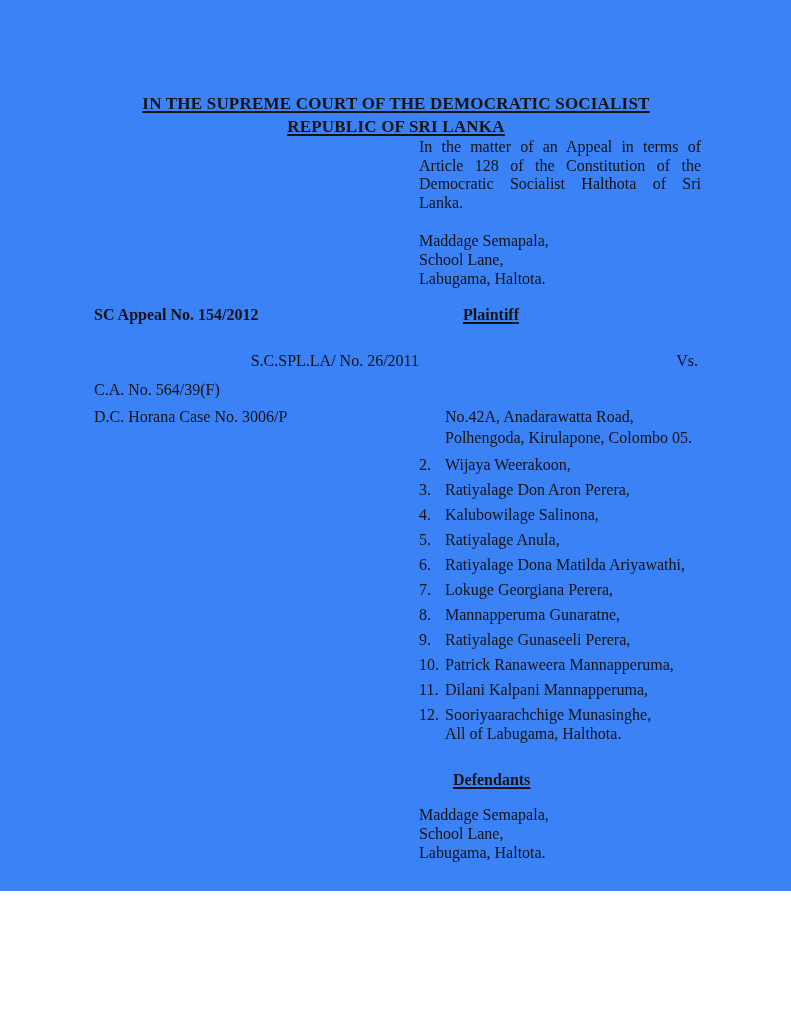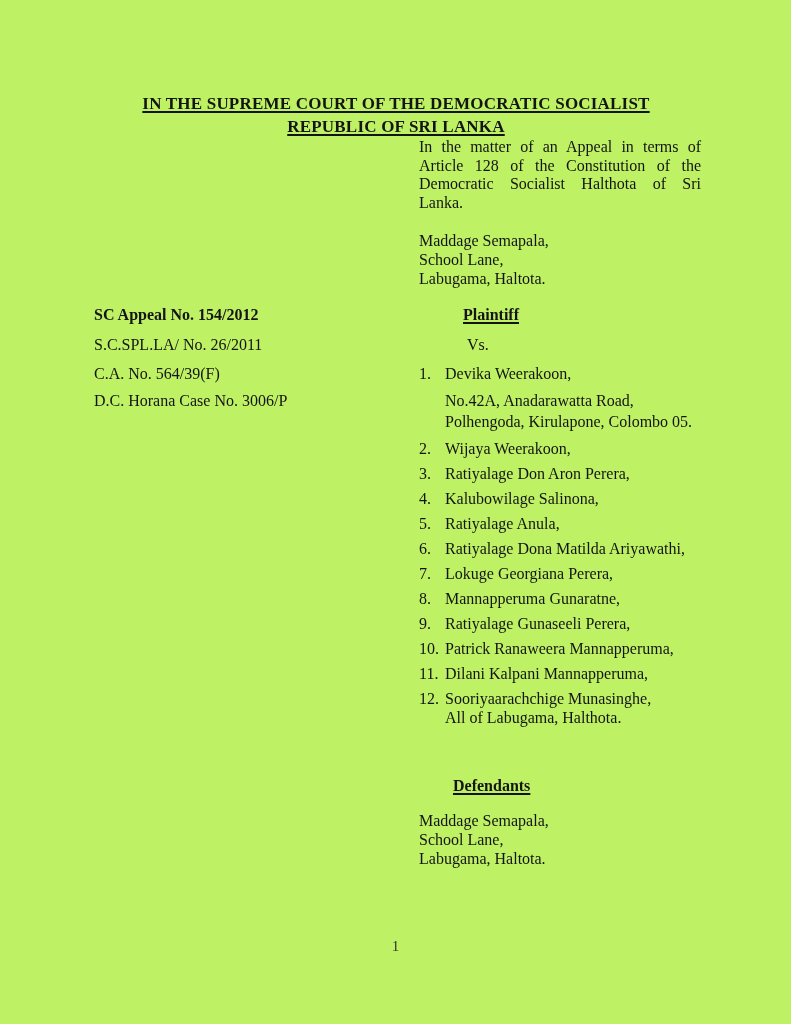--- a/index.html
+++ b/index.html
@@ -5,22 +5,22 @@
   html, body { margin: 0; padding: 0; }
   body {
     width: 791px; height: 1024px;
     background: #ffffff;
     color: #141414;
     font-family: "Liberation Serif", serif;
     font-size: 16px;
   }
   .page {
     position: relative;
-    width: 791px; height: 1024px;
-    background: #bef264;
+    width: 791px; height: 891px;
+    background: #3b82f6;
     overflow: hidden;
   }
   .content { padding: 0 93px 0 94px; }
 
   
   .doc-title {
     margin-top: 92px;
     text-align: center;
     font-weight: bold;
     font-size: 17px;
@@ -41,21 +41,21 @@
   .jline-last { text-align: left; }
 
   .addr-top { margin-top: 19px; line-height: 19px; }
   .addr-bottom { margin-top: 16px; line-height: 19px; }
 
   
   .case-section { margin-top: 17px; }
   .case-row { display: flex; line-height: 19px; }
   .case-row .left-cell { width: 325px; flex: 0 0 325px; }
   .case-row .right-cell { width: 282px; }
-  .row-b { margin-top: 11px; }
+  .row-b { margin-top: 27px; text-align: right; }
   .row-c { margin-top: 10px; }
   .row-d { margin-top: 8px; }
   .bold { font-weight: bold; }
 
   .heading-underline {
     font-weight: bold;
     text-decoration: underline;
     text-decoration-thickness: 1.5px;
     text-underline-offset: 2px;
   }
@@ -65,21 +65,21 @@
   .ind-and { margin-left: 36px; display: inline-block; }
   .ind-pl-app { margin-left: 29px; display: inline-block; }
 
   
   .def-no { display: inline-block; width: 26px; }
   .def-sub { margin-left: 26px; line-height: 20.5px; }
   .def-list { margin-left: 325px; width: 300px; margin-top: 7px; }
   .def-item { line-height: 19px; margin-bottom: 6px; }
   .def-item .def-sub { line-height: 20px; }
 
-  .sect-defendants { margin-top: 48px; line-height: 19px; }
+  .sect-defendants { margin-top: 26px; line-height: 19px; }
   .sect-and { margin-top: 18px; line-height: 19px; }
   .sect-pl-app { margin-top: 17px; line-height: 19px; }
 
   .page-number {
     position: absolute;
     left: 0; right: 0; top: 938px;
     text-align: center;
     font-size: 15px;
     color: #333333;
   }
@@ -112,23 +112,20 @@
       <div class="case-row">
         <div class="left-cell bold">SC Appeal No. 154/2012</div>
         <div class="right-cell"><span class="heading-underline ind-plaintiff">Plaintiff</span></div>
       </div>
       <div class="case-row row-b">
         <div class="left-cell">S.C.SPL.LA/ No. 26/2011</div>
         <div class="right-cell"><span class="ind-vs">Vs.</span></div>
       </div>
       <div class="case-row row-c">
         <div class="left-cell">C.A. No. 564/39(F)</div>
-        <div class="right-cell">
-          <span class="def-no">1.</span><span>Devika Weerakoon,</span>
-        </div>
       </div>
       <div class="case-row row-d">
         <div class="left-cell">D.C. Horana Case No. 3006/P</div>
         <div class="right-cell">
           <div class="def-sub">No.42A, Anadarawatta Road,</div>
           <div class="def-sub">Polhengoda, Kirulapone, Colombo 05.</div>
         </div>
       </div>
     </div>
 

